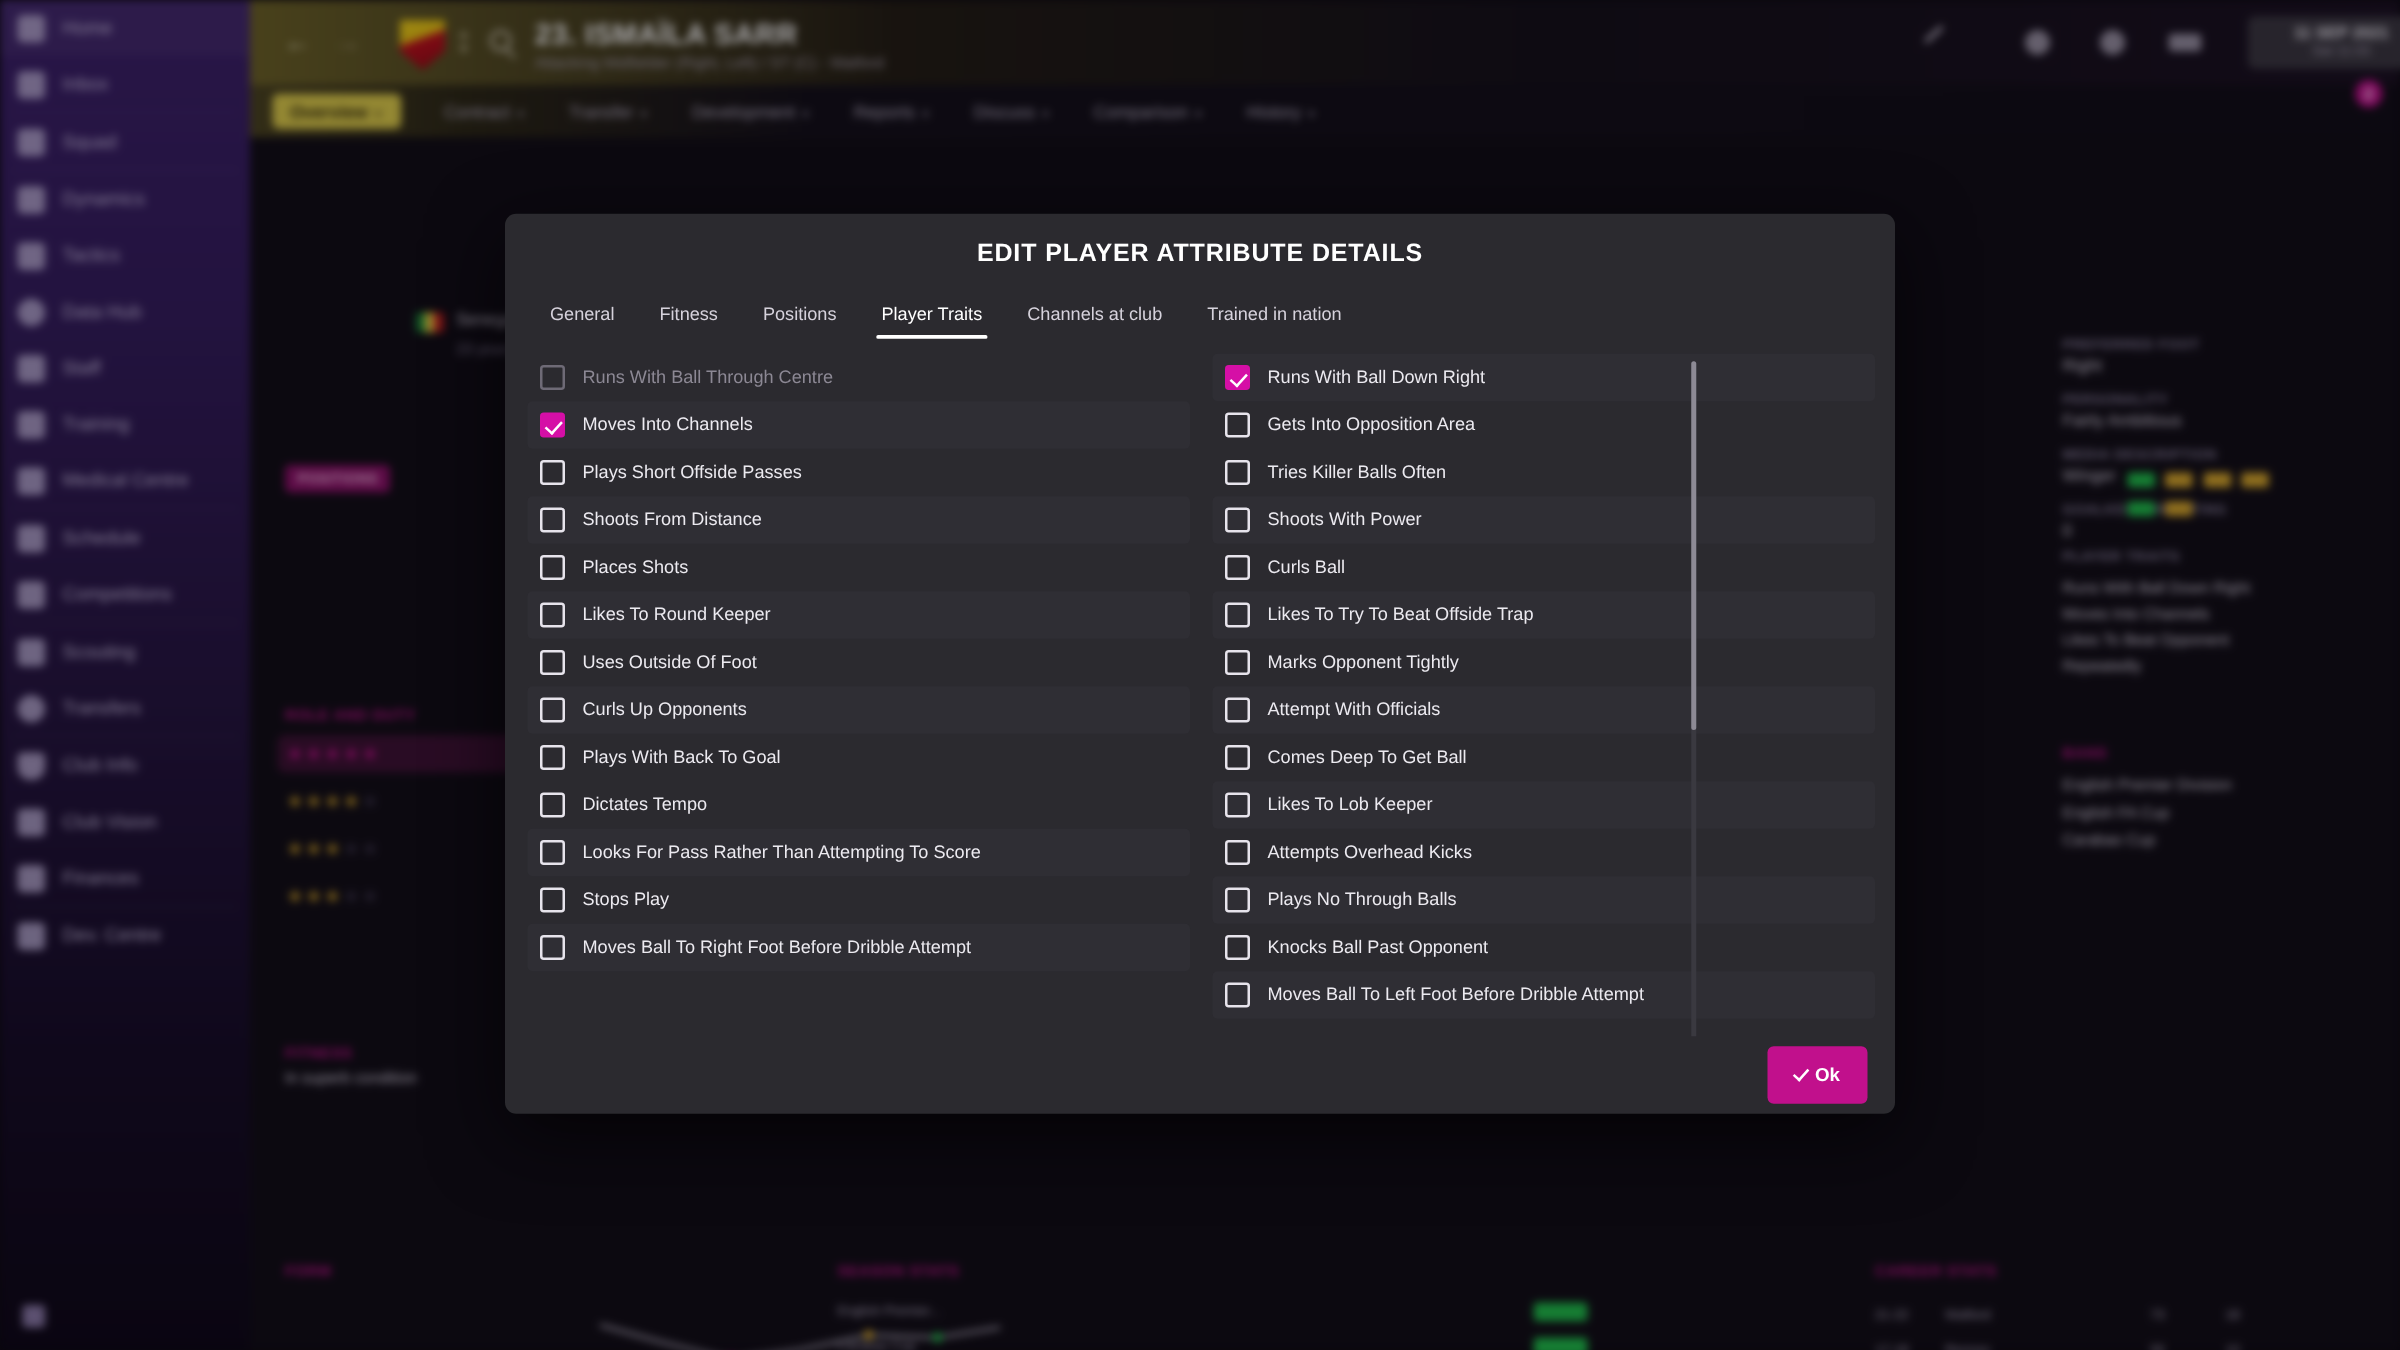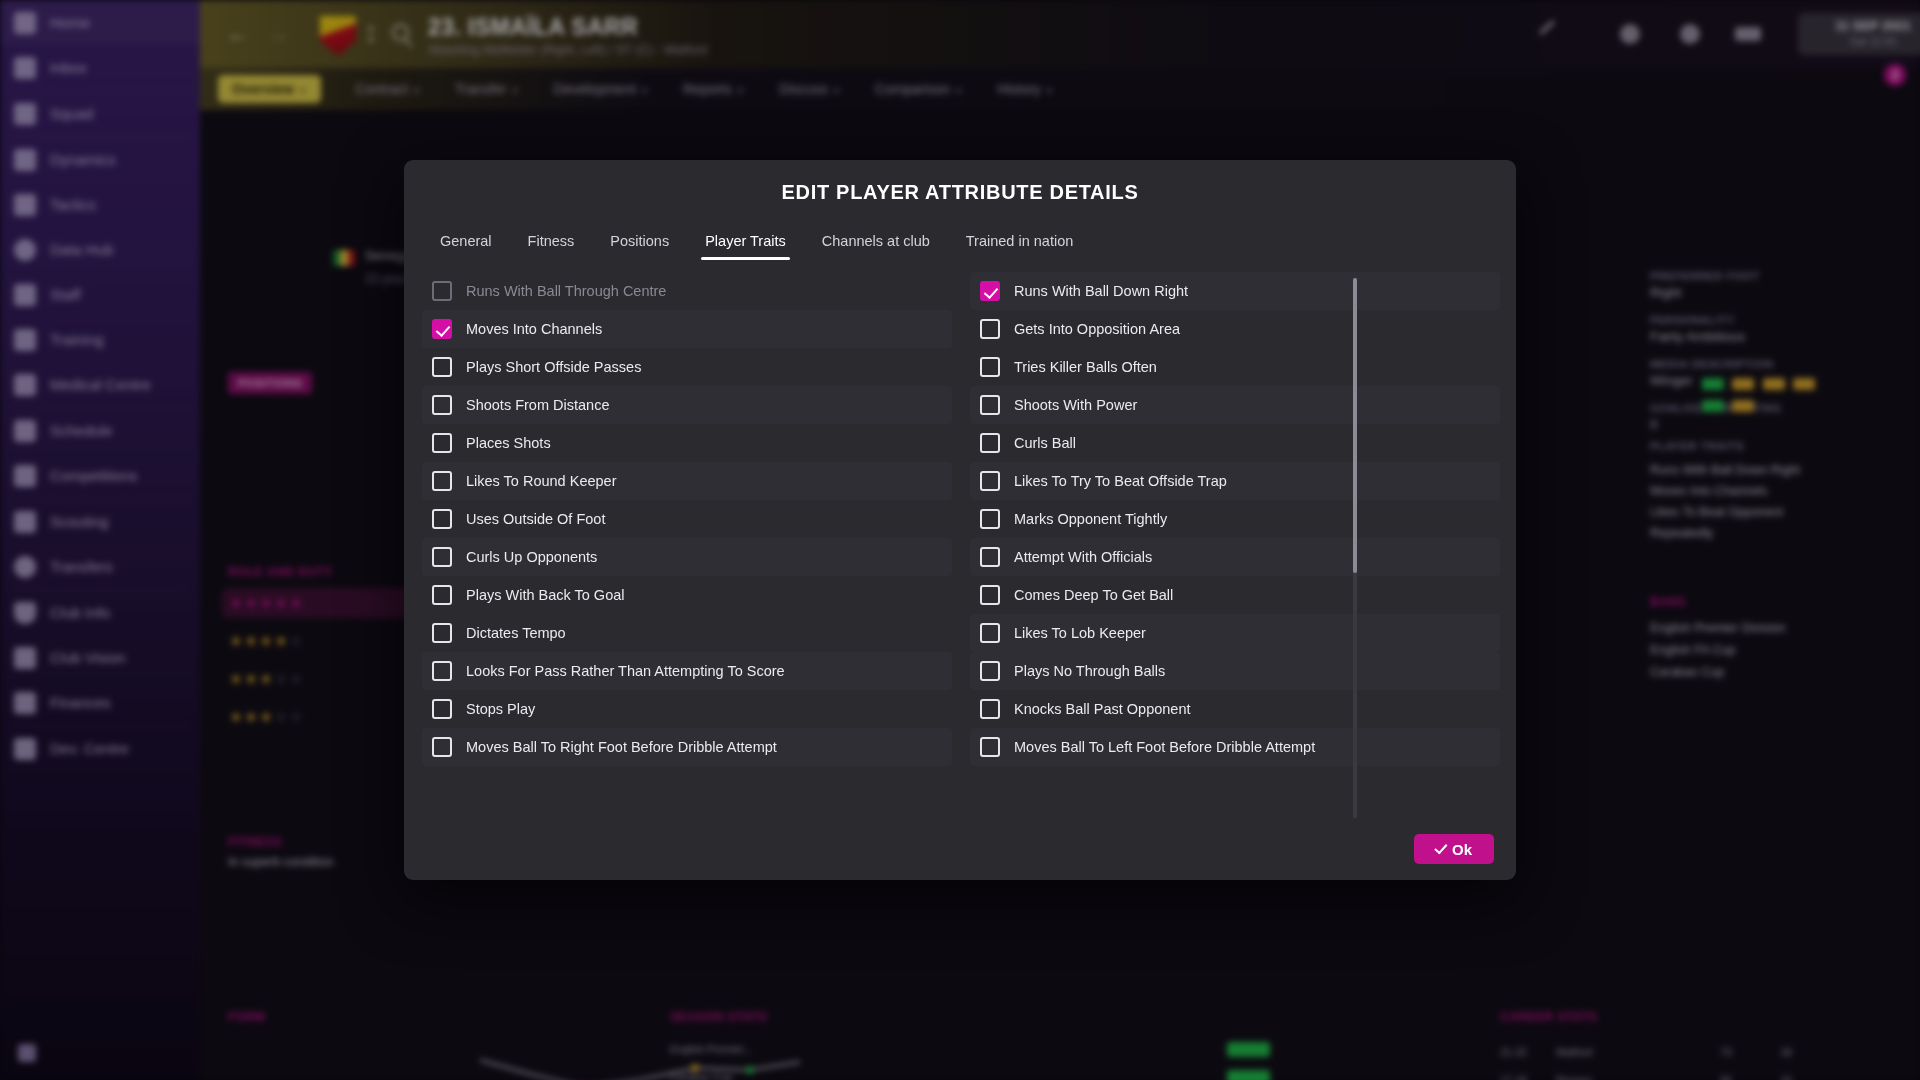--- a/index.html
+++ b/index.html
@@ -142,21 +142,21 @@
   .attr-chip { display:inline-block; width: 22px; height: 12px; border-radius: 2px; margin: 3px 2px; }
   .sparkline { position: absolute; left: 275px; top: 930px; width: 330px; height: 60px; }
 
   .tbl-row { display: flex; gap: 0; font-size: 10.5px; color: #b4acc2; height: 28px; align-items: center; }
   .tbl-cell { width: 46px; text-align: center; }
   .greenpill { width: 44px; height: 15px; border-radius: 3px; background: #1fbf4a; }
 
   
   .scrim { position: absolute; inset: 0; background: rgba(6,4,10,0.35); }
   .modal {
-    position: absolute; left: 404px; top: 160px; width: 1112px; height: 720px;
+    position: absolute; left: 404px; top: 171px; width: 1112px; height: 720px;
     background: #2b2a2f; border-radius: 9px;
     box-shadow: 0 18px 60px rgba(0,0,0,.65);
     display: flex; flex-direction: column;
   }
   .modal-title {
     text-align: center; color: #ffffff; font-size: 20px; font-weight: bold;
     letter-spacing: .7px; padding: 21px 0 16px;
   }
   .modal-tabs {
     display: flex; gap: 0; padding: 0 18px; align-items: flex-end;
@@ -201,21 +201,21 @@
   .scrollthumb {
     position: absolute; left: 0; top: 0; width: 4px; height: 295px;
     background: #8d8a95; border-radius: 2px;
   }
   .modal-footer {
     height: 62px; display: flex; align-items: center; justify-content: flex-end;
     padding-right: 22px;
   }
   .ok-btn {
     display: flex; align-items: center; justify-content: center; gap: 9px;
-    width: 80px; height: 30px; background: #c1108c; border-radius: 5px;
+    width: 80px; height: 46px; background: #c1108c; border-radius: 5px;
     color: #fff; font-size: 15px; font-weight: bold; border: none; cursor: pointer;
   }
   .ok-check { display: inline-block; width: 7px; height: 12px;
     border: solid #fff; border-width: 0 2.6px 2.6px 0; transform: rotate(42deg) translateY(-2px); }
 </style>
 </head>
 <body>
 
 <div id="app">
 
@@ -587,20 +587,24 @@
             <span class="trait-label">Attempt With Officials</span>
           </div>
           <div class="trait-row">
             <span class="cb"></span>
             <span class="trait-label">Comes Deep To Get Ball</span>
           </div>
           <div class="trait-row alt">
             <span class="cb"></span>
             <span class="trait-label">Likes To Lob Keeper</span>
           </div>
+          <div class="trait-row">
+            <span class="cb"></span>
+            <span class="trait-label">Attempts Overhead Kicks</span>
+          </div>
           <div class="trait-row alt">
             <span class="cb"></span>
             <span class="trait-label">Plays No Through Balls</span>
           </div>
           <div class="trait-row">
             <span class="cb"></span>
             <span class="trait-label">Knocks Ball Past Opponent</span>
           </div>
           <div class="trait-row alt">
             <span class="cb"></span>

